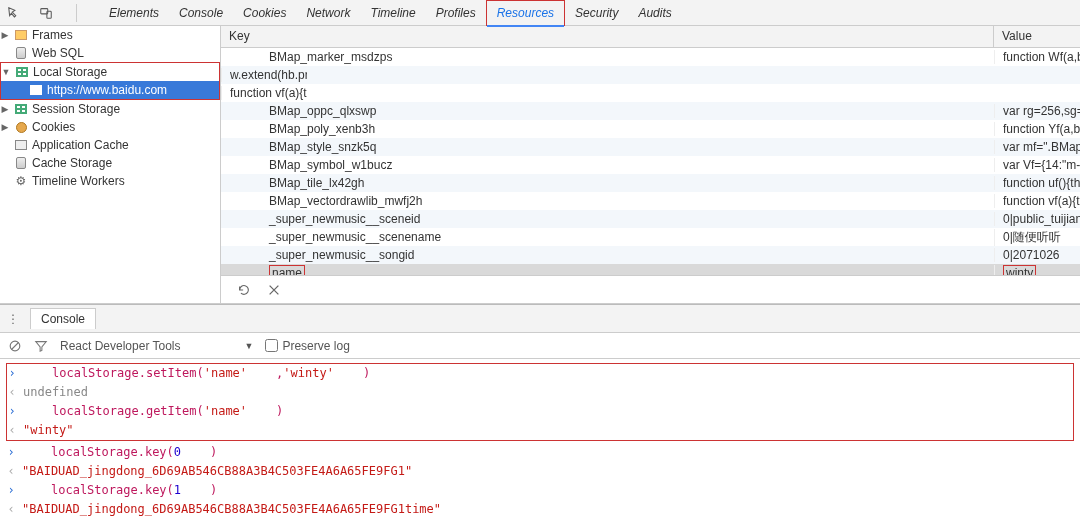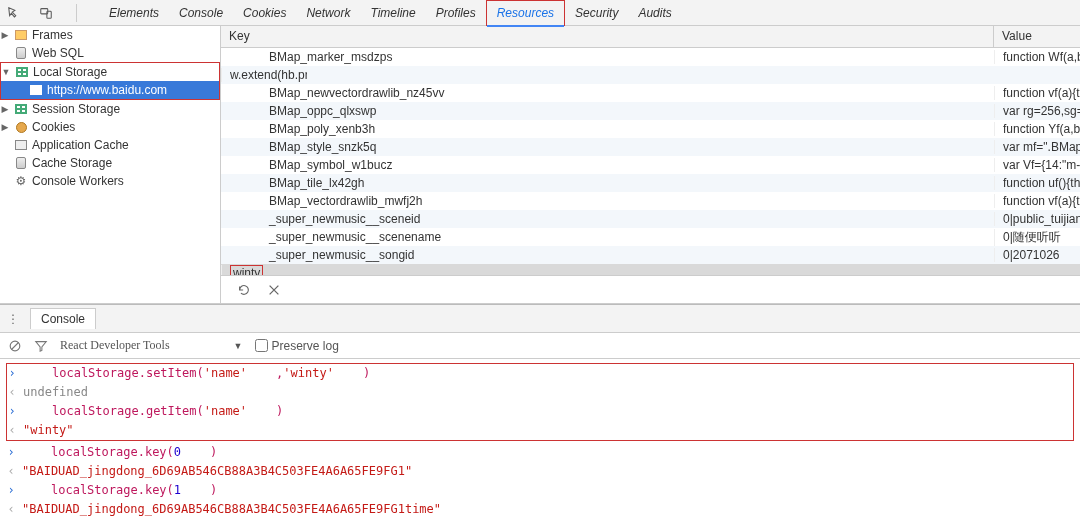--- a/index.html
+++ b/index.html
@@ -62,21 +62,21 @@
   .tbl-toolbar .btn-ico { width:14px; height:14px; color:#666; cursor:default; }
   
   
   .drawer { border-top:1px solid #bbb; }
   .drawer-tabs { display:flex; align-items:center; height:28px; background:#f3f3f3; border-bottom:1px solid #ccc; padding-left:6px; gap:10px; }
   .drawer-tabs .kebab { color:#666; cursor:default; width:14px; text-align:center; }
   .drawer-tab { padding:3px 10px; background:#fff; border:1px solid #ccc; border-bottom:none; font-size:12px; }
   
   .drawer-toolbar { display:flex; align-items:center; height:26px; border-bottom:1px solid #ccc; padding:0 8px; gap:12px; color:#555; }
   .drawer-toolbar .ico { width:14px; height:14px; display:flex; align-items:center; justify-content:center; }
-  .drawer-toolbar .sel { display:flex; gap:4px;font-family:Liberation Serif, serif; }
+  .drawer-toolbar .sel { display:flex; gap:4px; }
   .drawer-toolbar .tri-down { font-size:9px; }
   .drawer-toolbar input[type=checkbox]{ margin:0; }
   
   .console-lines { font-family: Menlo, Consolas, monospace; font-size:12px; padding:2px 0; }
   .cline { display:flex; align-items:flex-start; padding:1px 6px; gap:6px; line-height:17px; }
   .cline .marker { width:10px; color:#888; flex-shrink:0; text-align:center; }
   .cline.input .marker { color:#2a6dd4; }
   .cline.res .marker { color:#aaa; }
   .cline .content { white-space:pre; }
   .code-call { color:#be185d;margin-left:29px; }
@@ -182,39 +182,38 @@
       <span class="label">Application Cache</span>
     </div>
     <div class="sb-item level2">
       <span class="ico">
           <span class="ico-db"></span>
         </span>
       <span class="label">Cache Storage</span>
     </div>
     <div class="sb-item level2">
       <span class="ico ico-gear">⚙</span>
-      <span class="label">Console Workers</span>
+      <span class="label">Timeline Workers</span>
     </div>
   </div>
 
   <div class="table-pane">
     <div class="tbl-header">
       <div class="col key-col">Key</div>
       <div class="col val-col">Value</div>
     </div>
     <div class="tbl-rows" id="tbl-rows">
         <div class="tbl-row">
           <div class="cell key-cell">BMap_marker_msdzps</div>
           <div class="cell val-cell">function Wf(a,b){</div>
         </div>
         <div class="tbl-row">
           <div class="cell val-cell">w.extend(hb.prot</div>
         </div>
         <div class="tbl-row">
-          <div class="cell key-cell">BMap_newvectordrawlib_nz45vv</div>
           <div class="cell val-cell">function vf(a){this</div>
         </div>
         <div class="tbl-row">
           <div class="cell key-cell">BMap_oppc_qlxswp</div>
           <div class="cell val-cell">var rg=256,sg=3</div>
         </div>
         <div class="tbl-row">
           <div class="cell key-cell">BMap_poly_xenb3h</div>
           <div class="cell val-cell">function Yf(a,b){e</div>
         </div>
@@ -240,20 +239,21 @@
         </div>
         <div class="tbl-row">
           <div class="cell key-cell">_super_newmusic__scenename</div>
           <div class="cell val-cell">0|随便听听</div>
         </div>
         <div class="tbl-row">
           <div class="cell key-cell">_super_newmusic__songid</div>
           <div class="cell val-cell">0|2071026</div>
         </div>
         <div class="tbl-row selected">
+          <div class="cell key-cell"><span class="cell-box">name</span></div>
           <div class="cell val-cell"><span class="cell-box">winty</span></div>
         </div>
       </div>
     <div class="tbl-toolbar">
       <span class="btn-ico">
         <svg viewBox="0 0 16 16" width="14" height="14">
             <path d="M3 8a5 5 0 1 1 1.5 3.5" fill="none" stroke="#666" stroke-width="1.3"></path>
             <path d="M3 4v4h4" fill="none" stroke="#666" stroke-width="1.3"></path>
           </svg>
       </span>

